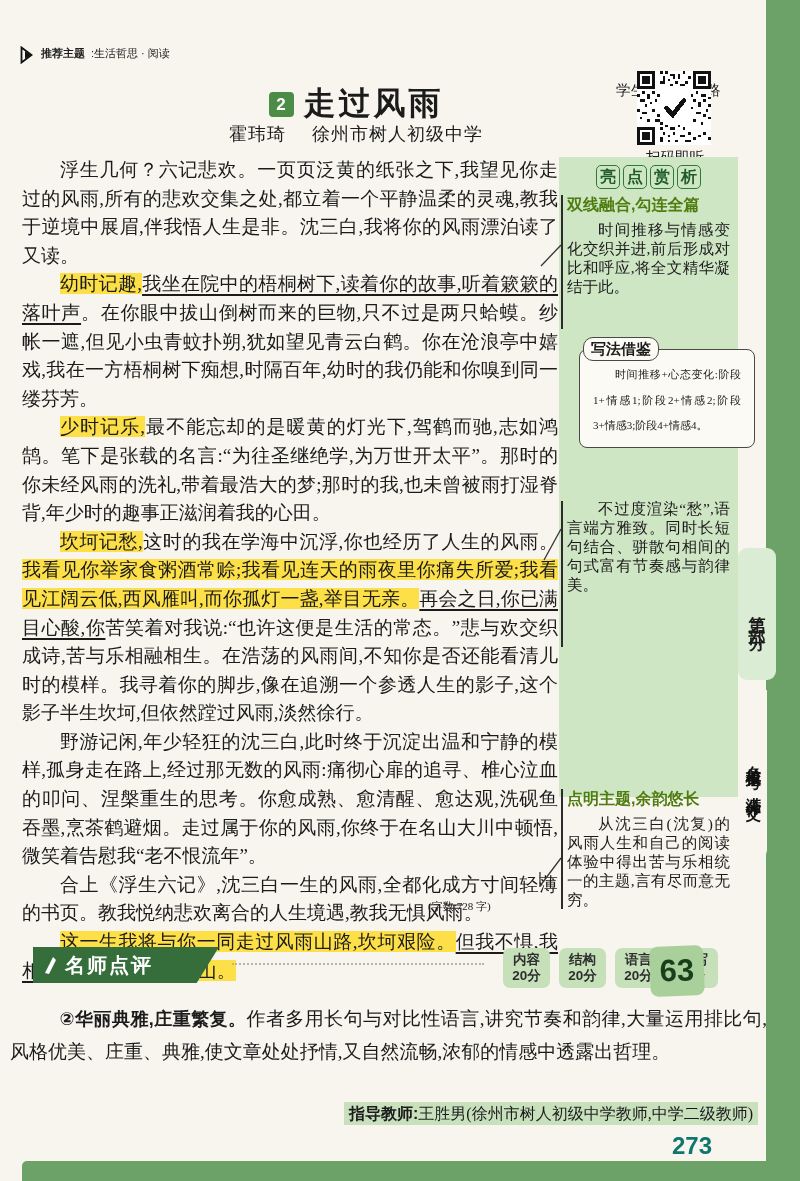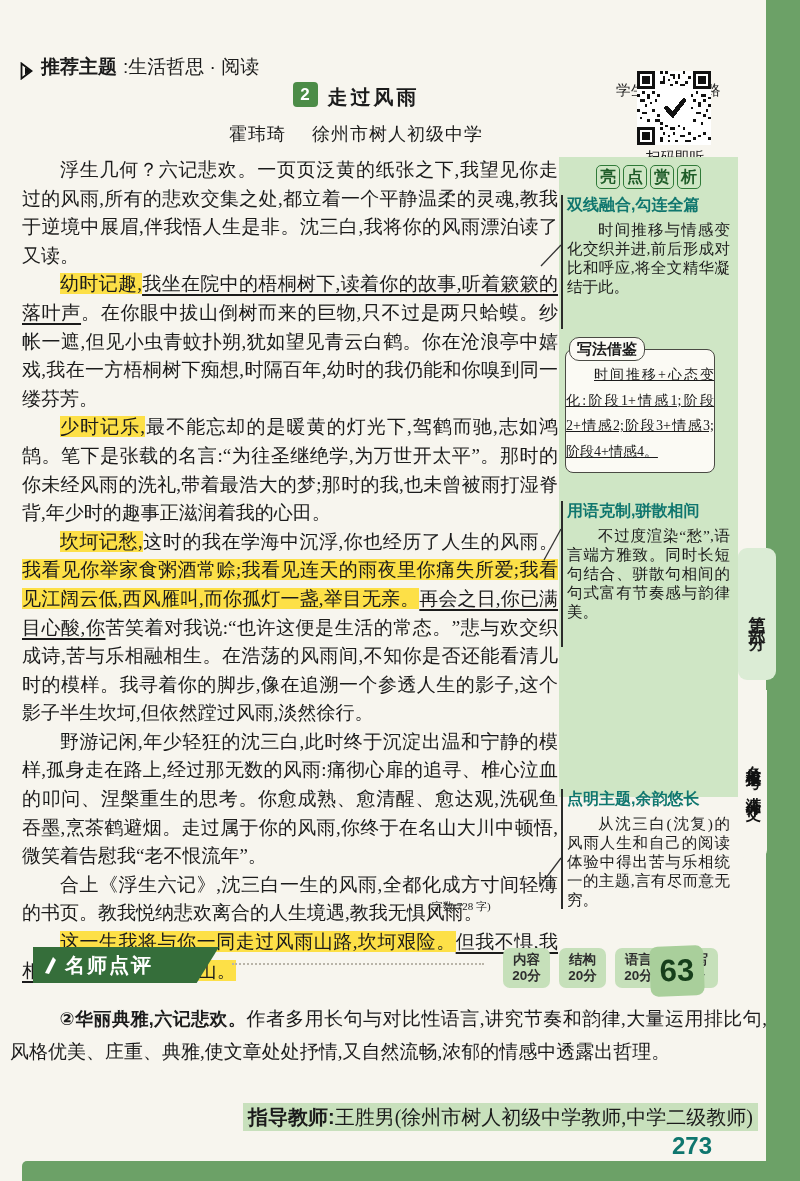--- a/index.html
+++ b/index.html
@@ -2,53 +2,53 @@
 <html><head>
 <meta charset="utf-8">
 <style>
   html,body{margin:0;padding:0;}
   #page{position:relative;width:800px;height:1181px;background:#f7f5ee;overflow:hidden;
         font-family:"Liberation Serif","DejaVu Serif",serif;color:#1b1b1b;}
   
   .edge-strip{position:absolute;left:766px;top:0;width:34px;height:1181px;background:#6ca167;}
   .bottom-strip{position:absolute;left:22px;top:1161px;width:778px;height:20px;background:#6ca167;border-top-left-radius:5px;}
   
-  .theme-line{position:absolute;left:20px;top:54px;font-size:19px;display:flex;align-items:flex-end;gap:6px;
+  .theme-line{position:absolute;left:20px;top:46px;font-size:11px;display:flex;align-items:flex-start;gap:6px;
               font-family:"Liberation Sans","DejaVu Sans",sans-serif;}
   .theme-line b{font-weight:bold;}
   .student-note{position:absolute;left:616px;top:53px;font-size:14.5px;letter-spacing:.5px;font-family:"Liberation Sans",sans-serif;margin-top:28px;}
   .qr{position:absolute;left:637px;top:71px;width:74px;height:74px;background:#fff;}
   .scan-note{position:absolute;left:646px;top:148px;font-size:14.5px;font-family:"Liberation Sans",sans-serif;}
   .title-row{position:absolute;left:0;top:82px;width:712px;text-align:center;}
   .num-badge{display:inline-block;width:25px;height:25px;background:#4c8c47;color:#fff;border-radius:4px;
              font:bold 17px/25px "Liberation Sans",sans-serif;text-align:center;vertical-align:4px;margin-right:10px;}
-  .essay-title{font-size:20px;font-weight:bold;letter-spacing:3px;font-family:Liberation Mono, monospace;}
+  .essay-title{font-size:32px;font-weight:bold;letter-spacing:3px;font-family:Liberation Mono, monospace;}
   .author-row{position:absolute;left:0;top:122px;width:712px;text-align:center;font-size:18px;letter-spacing:1px;}
   .author-row .gap{display:inline-block;width:26px;}
   
   #essay{position:absolute;left:22px;top:156px;width:536px;font-size:19px;line-height:28.6px;text-align:justify;}
   #essay p{margin:0;text-indent:2em;}
   .hl{background:#fde047;}
   .ul{text-decoration:underline;text-underline-offset:4px;text-decoration-thickness:1.5px;}
   .word-count{position:absolute;left:428px;top:899px;font-size:11px;}
   
   #sidebar{position:absolute;left:559px;top:157px;width:179px;height:640px;background:#cfe6c5;}
   #sidebar-title{position:absolute;top:8px;left:0;width:100%;text-align:center;}
   .stchar{display:inline-block;width:22px;height:22px;border:1.5px solid #2f7a38;border-radius:5px;margin:0 1.5px;
           color:#1e5c28;font:bold 16px/22px "Liberation Sans",sans-serif;}
   .note{position:absolute;left:8px;width:163px;}
-  .note h4{margin:0 0 3px;font:bold 16px/24px "Liberation Sans","DejaVu Sans",sans-serif;color:#0f766e;}
+  .note h4{margin:0 0 3px;font:bold 16px/24px "Liberation Sans","DejaVu Sans",sans-serif;color:#4d7c0f;}
   .note div{font-size:15.5px;line-height:19px;text-align:justify;text-indent:2em;}
   .nbar{position:absolute;width:2.2px;background:#2b2b2b;left:1.5px;}
   #note1{top:36px;} #note2{top:342px;} #note3{top:630px;}
-  .tipbox{position:absolute;left:6px;top:192px;width:148px;border:1.6px solid #4a4a44;border-radius:8px;
-          background:#fbfaf4;padding:12px 0 8px;}
+  .tipbox{position:absolute;left:20px;top:192px;width:148px;border:1.6px solid #4a4a44;border-radius:8px;
+          background:#fbfaf4;padding:12px 13px 8px;}
   .tipbox-title{position:absolute;top:-13px;left:3px;background:#fbfaf4;border:1.6px solid #4a4a44;border-radius:10px;
           padding:0 7px;font:bold 15px/22px "Liberation Sans",sans-serif;}
-  .tipbox-body{font-size:14px;line-height:25.5px;text-align:justify;text-indent:2em;text-decoration:underline;}
+  .tipbox-body{font-size:11px;line-height:25.5px;text-align:justify;text-indent:2em;}
   
   .part-tab{position:absolute;left:738px;top:548px;width:38px;height:132px;background:#dbecd5;border-radius:9px;
             writing-mode:vertical-rl;text-orientation:upright;display:flex;align-items:center;justify-content:center;
             font:bold 17px "Liberation Sans",sans-serif;letter-spacing:6px;color:#1c1c1c;}
   .edge-label{position:absolute;left:739px;top:690px;width:28px;height:168px;background:#f7f5ee;border-radius:0 0 8px 8px;
             writing-mode:vertical-rl;text-orientation:upright;display:flex;align-items:center;justify-content:center;
             font:bold 15.5px "Liberation Sans",sans-serif;letter-spacing:3px;color:#111;}
   
   .banner{position:absolute;left:33px;top:947px;width:186px;height:36px;background:#356e3a;
           clip-path:polygon(0 0,100% 0,88% 100%,0 100%);display:flex;align-items:center;gap:7px;padding-left:10px;box-sizing:border-box;}
@@ -56,21 +56,21 @@
   .dotted{position:absolute;left:232px;top:963px;width:252px;border-top:2px dotted #b9b4a8;}
   #scores{position:absolute;left:503px;top:948px;display:flex;gap:9px;align-items:center;}
   .score{width:47px;padding:4px 0;background:#c6e0ba;border-radius:7px;text-align:center;
          font:bold 13.5px/16px "Liberation Sans",sans-serif;color:#2e2e2e;display:flex;flex-direction:column;}
   .total{position:absolute;left:650px;top:946px;width:54px;height:50px;background:#a9cf9b;border-radius:8px;
          display:flex;align-items:center;justify-content:center;color:#173f1b;
          font:bold 31px "Liberation Sans",sans-serif;transform:rotate(-2deg);}
   #comments{position:absolute;left:10px;top:1003px;width:757px;font-size:19px;line-height:32.5px;text-align:justify;}
   #comments p{margin:0 0 2px;text-indent:2.6em;}
   .clead{font-family:"Liberation Sans","DejaVu Sans",sans-serif;font-size:18px;}
-  .advisor{position:absolute;left:10px;top:1104px;width:748px;text-align:right;font-size:20px;}
+  .advisor{position:absolute;left:10px;top:1104px;width:748px;text-align:right;font-size:16px;}
   .advisor .hlspan{background:#c8e0bc;padding:3px 5px;}
   .advisor b{font-family:"Liberation Sans",sans-serif;}
   .pagenum{position:absolute;left:672px;top:1132px;font:bold 24px "Liberation Sans",sans-serif;color:#0f766e;}
   #callouts{position:absolute;left:0;top:0;pointer-events:none;}
 </style>
 </head>
 <body>
 
 <div id="page">
 
@@ -139,21 +139,20 @@
       <div>时间推移与情感变化交织并进,前后形成对比和呼应,将全文精华凝结于此。</div>
     </div>
 
     <div class="tipbox">
       <div class="tipbox-title">写法借鉴</div>
       <div class="tipbox-body">时间推移+心态变化:阶段1+情感1;阶段2+情感2;阶段3+情感3;阶段4+情感4。</div>
     </div>
 
     <div class="note" id="note2">
       <div class="nbar" style="top:2px;height:146px;left:-6.5px;"></div>
-      <h4>用语克制,骈散相间</h4>
       <div>不过度渲染“愁”,语言端方雅致。同时长短句结合、骈散句相间的句式富有节奏感与韵律美。</div>
     </div>
 
     <div class="note" id="note3">
       <div class="nbar" style="top:2px;height:120px;left:-6.5px;"></div>
       <h4>点明主题,余韵悠长</h4>
       <div>从沈三白(沈复)的风雨人生和自己的阅读体验中得出苦与乐相统一的主题,言有尽而意无穷。</div>
     </div>
   </div>
 
@@ -190,21 +189,21 @@
         <span>20分</span>
       </div>
       <div class="score">
         <span>书写</span>
         <span>3分</span>
       </div>
     </div>
   <div class="total">63</div>
 
   <div id="comments">
-      <p><b class="clead">②华丽典雅,六记悲欢。</b>作者多用长句与对比性语言,讲究节奏和韵律,大量运用排比句,风格优美、庄重、典雅,使文章处处抒情,又自然流畅,浓郁的情感中透露出哲理。</p>
+      <p><b class="clead">②华丽典雅,庄重繁复。</b>作者多用长句与对比性语言,讲究节奏和韵律,大量运用排比句,风格优美、庄重、典雅,使文章处处抒情,又自然流畅,浓郁的情感中透露出哲理。</p>
     </div>
 
   <div class="advisor">
     <span class="hlspan"><b>指导教师:</b><span>王胜男(徐州市树人初级中学教师,中学二级教师)</span></span>
   </div>
 
   <div class="pagenum">273</div>
 </div>
 
 </body></html>

